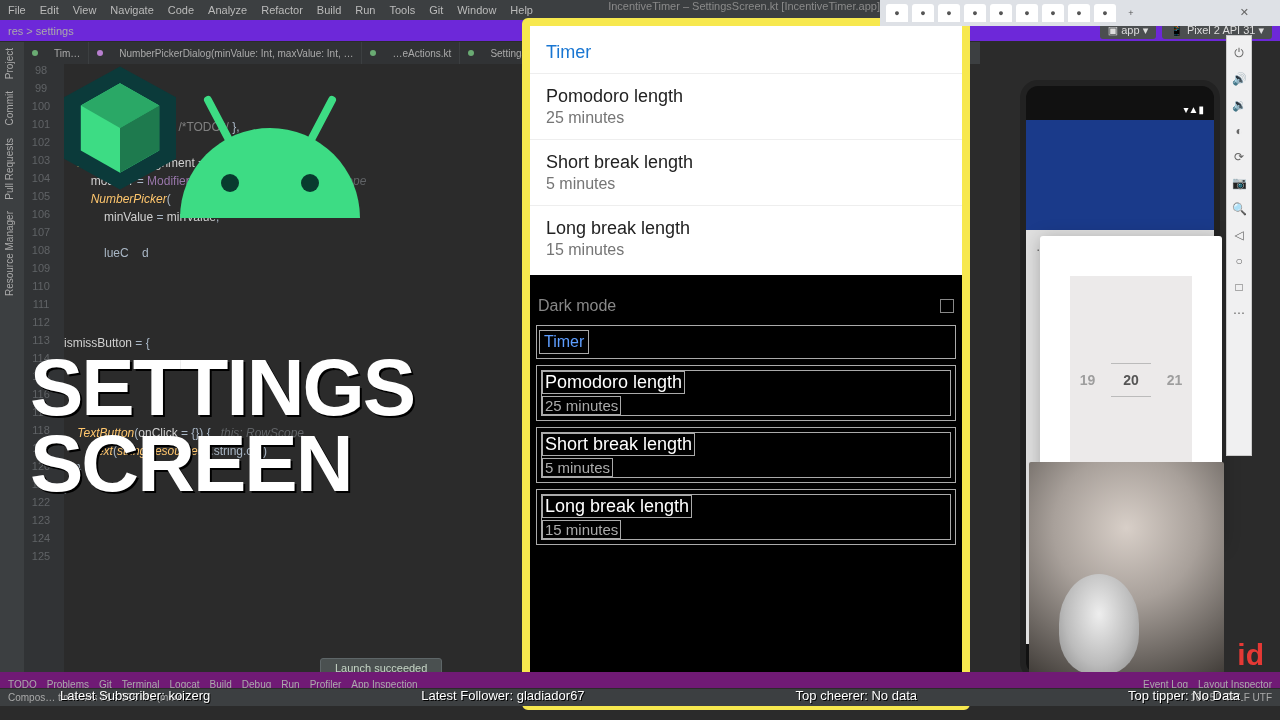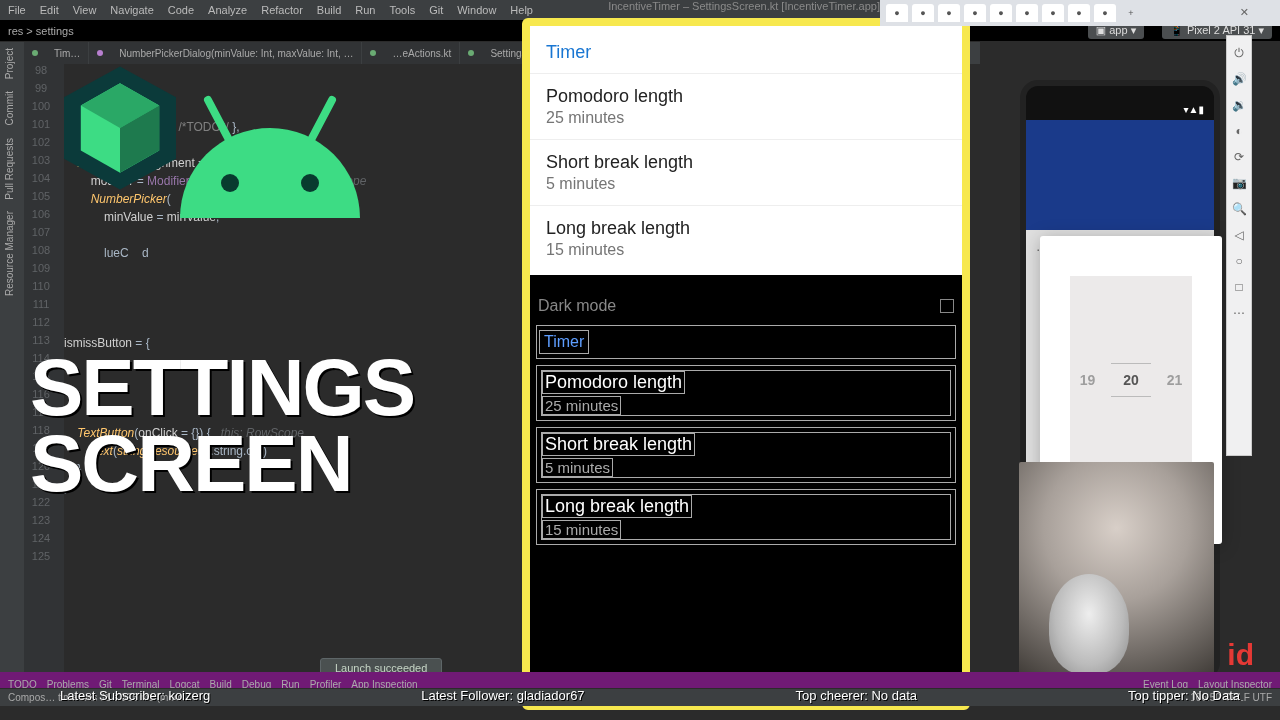--- a/index.html
+++ b/index.html
@@ -5,21 +5,21 @@
 * { margin: 0; padding: 0; box-sizing: border-box; font-family: sans-serif; }
 html, body { width: 1280px; height: 720px; overflow: hidden; background: #2b2b2b; }
 #stage { position: relative; width: 1280px; height: 706px; }
 
 
 .ide-menu { position: absolute; top: 0; left: 0; right: 0; height: 20px; background: #3c3f41; display: flex; align-items: center; padding-left: 8px; gap: 14px; }
 .ide-menu span { color: #bbb; font-size: 11px; }
 .ide-title { position: absolute; top: 0; right: 400px; font-size: 11px; color: #8a8a8a; }
 
 
-.runbar { position: absolute; top: 20px; left: 0; right: 0; height: 22px; background: #000000; display: flex; align-items: center; padding: 0 8px; gap: 18px; font-size: 11px; color: #aaa; border-bottom: 1px solid #2b2b2b; }
+.runbar { position: absolute; top: 20px; left: 0; right: 0; height: 22px; background: #6d28d9; display: flex; align-items: center; padding: 0 8px; gap: 6px; font-size: 11px; color: #aaa; border-bottom: 1px solid #2b2b2b; }
 .runbar .spacer { flex: 1; }
 .run-config { background: #4b4e50; padding: 2px 8px; border-radius: 3px; color: #ddd; }
 .run-device { background: #4b4e50; padding: 2px 8px; border-radius: 3px; color: #ddd; }
 
 
 .tabs { position: absolute; top: 42px; left: 24px; right: 300px; height: 22px; background: #3c3f41; display: flex; gap: 1px; overflow: hidden; }
 .tab { background: #313335; color: #aaa; font-size: 10px; padding: 4px 8px; display: flex; align-items: center; gap: 16px; white-space: nowrap; }
 .tab.active { background: #4e5254; color: #ddd; }
 .tab .dot { width: 6px; height: 6px; border-radius: 50%; flex-shrink: 0; }
 
@@ -93,21 +93,21 @@
 
 
 .ide-bottom { position: absolute; bottom: 16px; left: 0; right: 0; height: 18px; background: #701a75; display: flex; align-items: flex-end; font-size: 10px; color: #aaa; gap: 10px; padding: 0 8px; }
 .ide-status { position: absolute; bottom: 0; left: 0; right: 0; height: 18px; background: #3c3f41; display: flex; align-items: center; font-size: 10px; color: #aaa; padding: 0 8px; gap: 16px; border-top: 1px solid #2b2b2b; }
 .launch-toast { position: absolute; bottom: 28px; left: 320px; background: #4a5050; border: 1px solid #5e6668; color: #c5d4c5; font-size: 11px; padding: 3px 14px; border-radius: 3px; }
 
 
 .stream { position: absolute; bottom: 0; left: 60px; right: 40px; height: 18px; display: flex; justify-content: space-between; font-size: 13px; color: #fff; font-family: Arial, sans-serif; text-shadow: 1px 1px 0 #000; }
 
 
-.cam { position: absolute; right: 66px; bottom: 24px; width: 195px; height: 220px; background: radial-gradient(circle at 50% 30%, #d8cfc8, #a8a09a 40%, #3a3632 100%); border-radius: 2px; }
+.cam { position: absolute; right: 56px; bottom: 24px; width: 195px; height: 220px; background: radial-gradient(circle at 50% 30%, #d8cfc8, #a8a09a 40%, #3a3632 100%); border-radius: 2px; }
 .cam::after { content: ""; position: absolute; left: 30px; bottom: 8px; width: 80px; height: 100px; background: radial-gradient(ellipse at 50% 40%, #eee, #bbb 60%, #888); border-radius: 50% 50% 40% 40%; }
 .cam .red { position: absolute; right: -40px; bottom: 10px; font-size: 30px; color: #e53935; font-weight: 700; }
 
 .cursor { position: absolute; font-size: 12px; color: #fff; }
 </style>
 </head>
 <body>
 
 <div id="stage">
 

